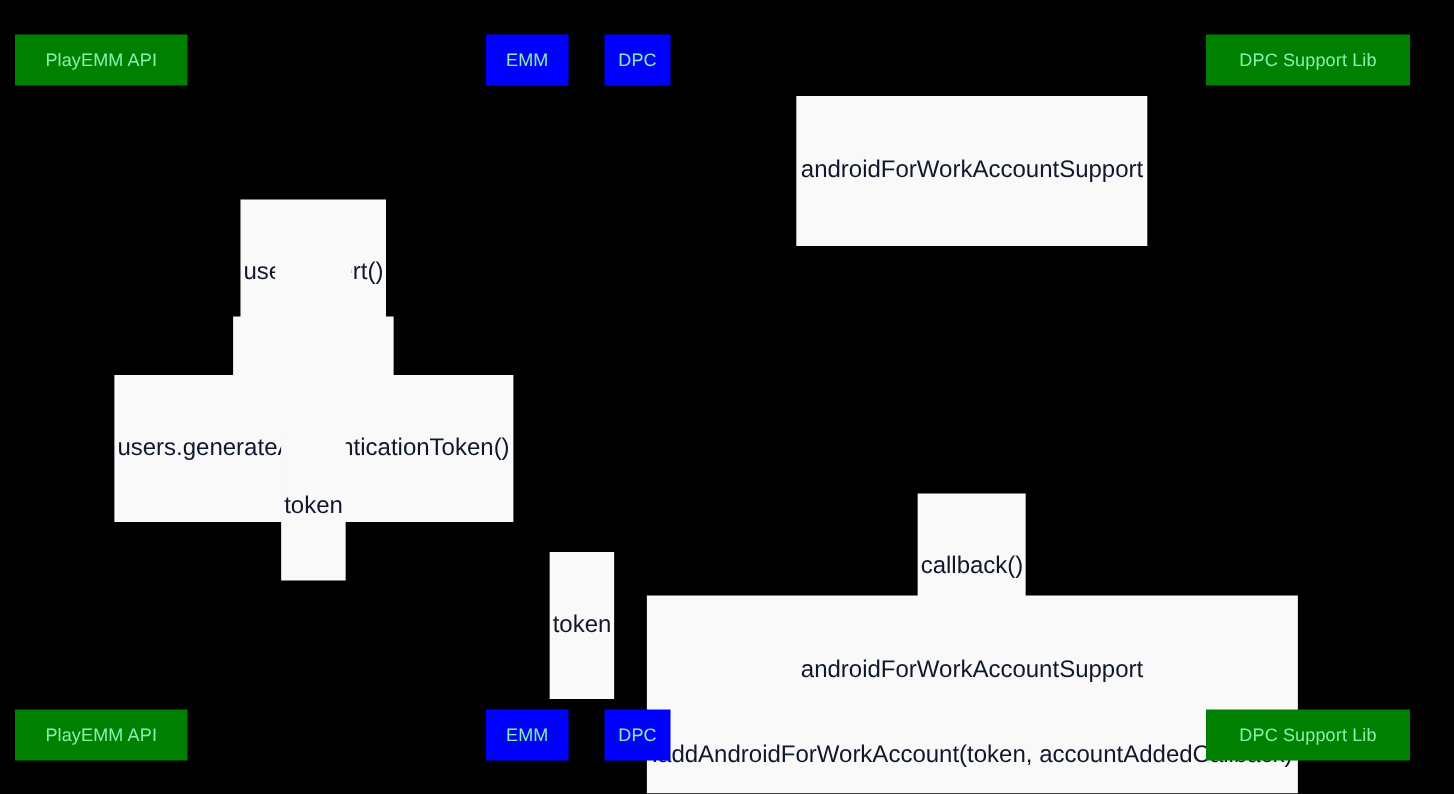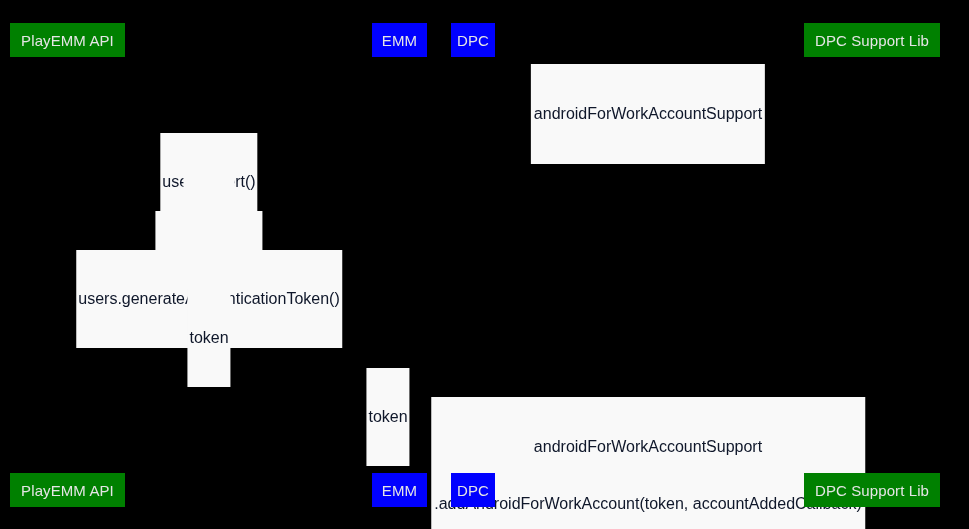--- a/index.html
+++ b/index.html
@@ -18,30 +18,30 @@
     background: #000000;
     overflow: hidden;
   }
   
   .participant {
     position: absolute;
     box-sizing: border-box;
     display: flex;
     align-items: center;
     justify-content: center;
-    color: #e5e5e5;
-    font-size: 15px;
+    color: #86efac;
+    font-size: 12px;
     line-height: 1;
     letter-spacing: 0.1px;
     white-space: nowrap;
     padding: 0 9px;
     user-select: none;
   }
   .participant.green { background: #008000; }
-  .participant.blue  { background: #0000ff; margin-left: 48px; }
+  .participant.blue  { background: #0000ff; }
 
   
   .lifeline {
     position: absolute;
     width: 1px;
     background: #000000;
   }
 
   
   .msg-arrow {
@@ -121,20 +121,23 @@
   </div>
 
   <div class="msg-label" style="left:209px;top:250px;">
     <span class="l1">users.generateAuthenticationToken()</span>
   </div>
 
   <div class="msg-label" style="left:209px;top:289px;">
     <span class="l1">token</span>
   </div>
 
+  <div class="msg-label" style="left:648px;top:329px;">
+    <span class="l1">callback()</span>
+  </div>
 
   <div class="msg-label" style="left:388px;top:368px;">
     <span class="l1">token</span>
   </div>
 
   <div class="msg-label two-line" style="left:648px;top:397px;">
     <span class="l1">androidForWorkAccountSupport</span>
     <span class="l2">.addAndroidForWorkAccount(token, accountAddedCallback)</span>
   </div>
 

